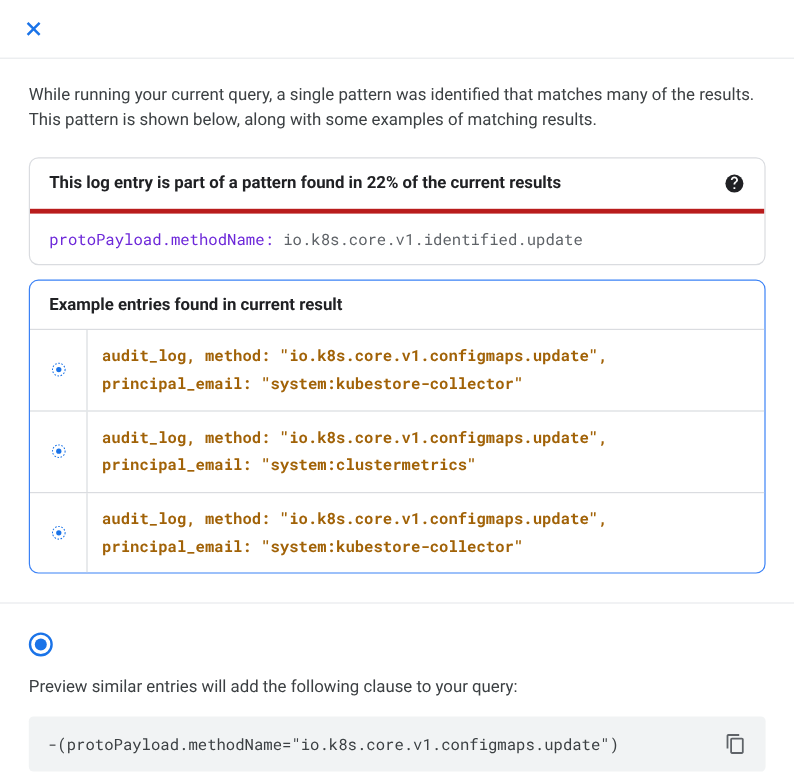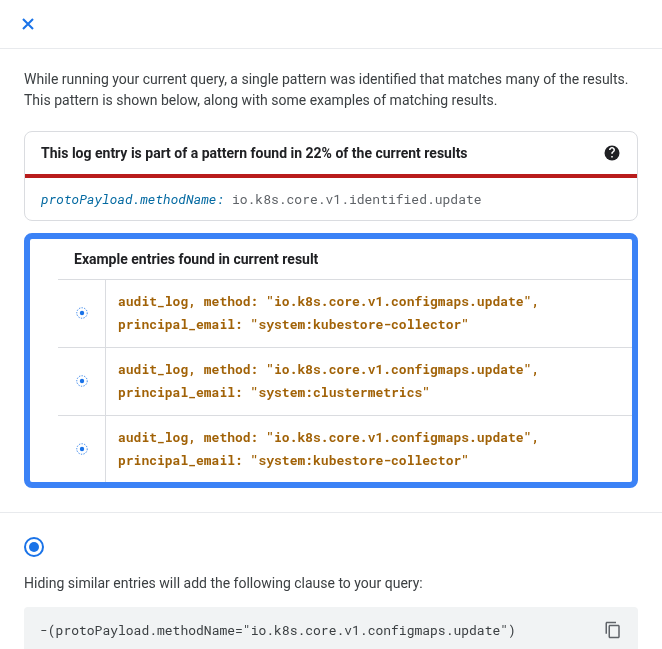--- a/index.html
+++ b/index.html
@@ -66,31 +66,29 @@
       width: 18px;
       height: 18px;
       cursor: pointer;
     }
     .pattern-body {
       padding: 12px 16px;
       font-family: 'Roboto Mono', monospace;
       font-size: 13px;
     }
     .pattern-key {
-      color: #0369a1;
-      font-style: italic;
+      color: #6d28d9;
     }
     .pattern-value {
       color: #5f6368;
     }
     .example-card {
-      border: 6px solid #3b82f6;
+      border: 1px solid #3b82f6;
       border-radius: 8px;
       overflow: hidden;
-      padding-left: 28px;
     }
     .example-header {
       padding: 12px 16px;
       font-size: 14px;
       font-weight: 700;
       color: #202124;
       border-bottom: 1px solid #dadce0;
     }
     .example-row {
       display: flex;
@@ -244,21 +242,21 @@
   </div>
 
   <div class="divider"></div>
 
   <div class="radio-row">
     <div class="radio-outer selected">
       <div class="radio-inner"></div>
     </div>
   </div>
 
-  <div class="explain-text">Hiding similar entries will add the following clause to your query:</div>
+  <div class="explain-text">Preview similar entries will add the following clause to your query:</div>
 
   <div class="query-box">
     <div class="query-text">-(protoPayload.methodName="io.k8s.core.v1.configmaps.update")</div>
     <div class="copy-icon">
       <svg viewBox="0 0 24 24" width="18" height="18" fill="#5f6368">
         <path d="M16 1H4c-1.1 0-2 .9-2 2v14h2V3h12V1zm3 4H8c-1.1 0-2 .9-2 2v14c0 1.1.9 2 2 2h11c1.1 0 2-.9 2-2V7c0-1.1-.9-2-2-2zm0 16H8V7h11v14z"></path>
       </svg>
     </div>
   </div>
 

